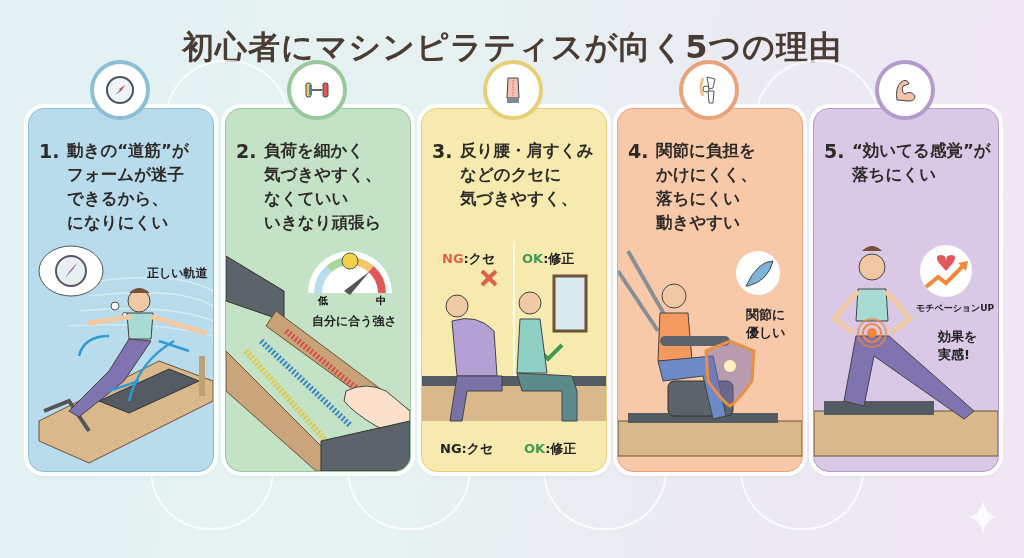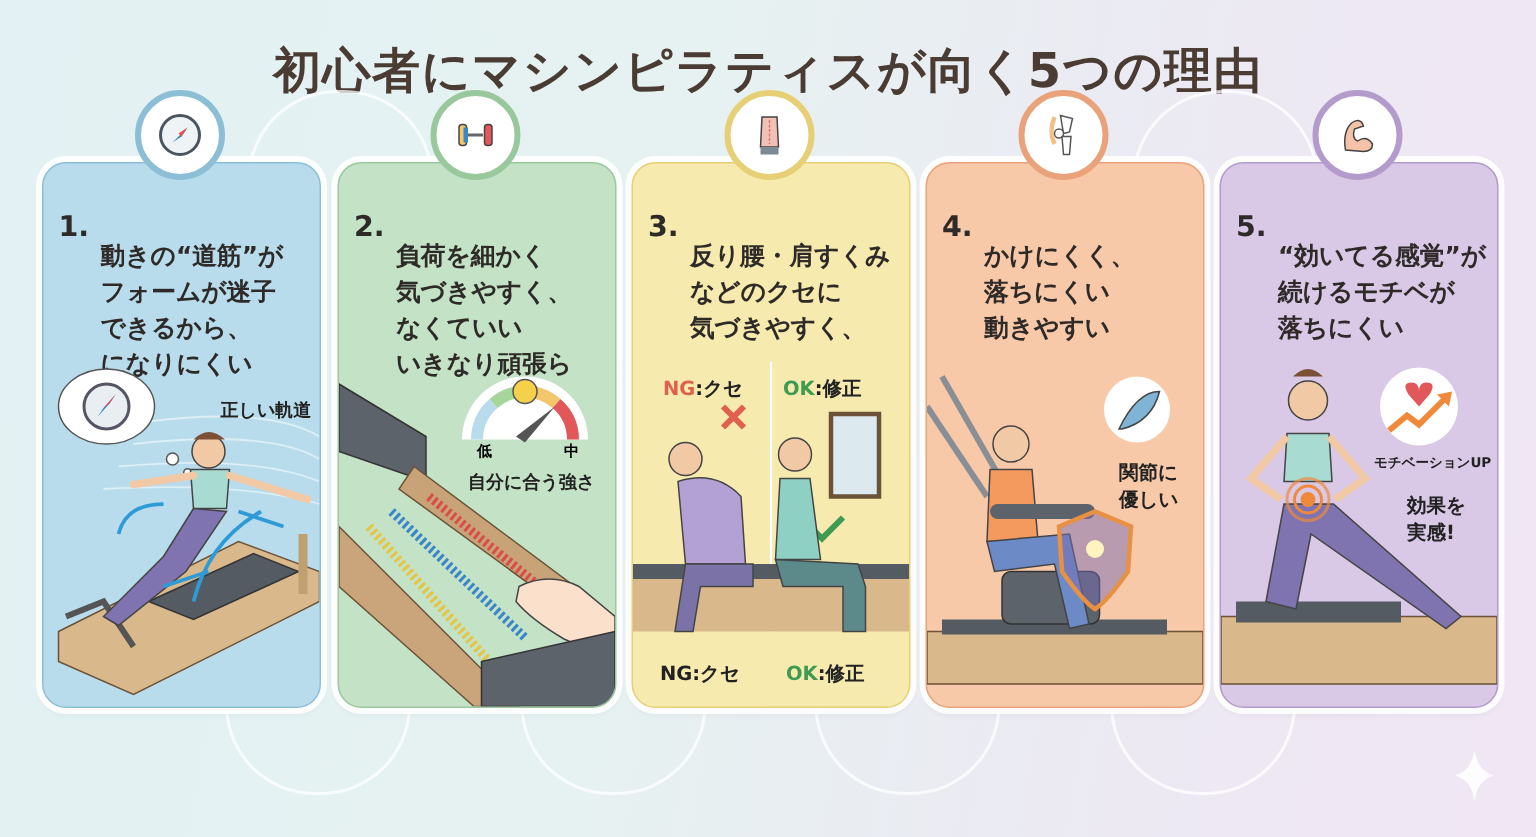--- a/index.html
+++ b/index.html
@@ -12,21 +12,21 @@
   .arc-top{width:120px;height:60px;border-bottom:none;border-radius:60px 60px 0 0;top:60px;}
   .arc-bot{width:120px;height:60px;border-top:none;border-radius:0 0 60px 60px;top:468px;}
   .card{position:absolute;top:108px;width:184px;height:362px;border-radius:16px;
     box-shadow:0 0 0 4px rgba(255,255,255,0.9),0 3px 6px rgba(0,0,0,0.08);overflow:hidden;}
   .badge{position:absolute;top:-24px;left:50%;margin-left:-30px;width:52px;height:52px;border-radius:50%;
     background:#fff;border:4px solid;display:flex;align-items:center;justify-content:center;z-index:3;}
   .badge-wrap{position:absolute;top:84px;width:184px;height:30px;z-index:3;}
   .card-head{position:absolute;left:10px;top:30px;width:170px;font-size:16.5px;font-weight:bold;
     color:#2e2a28;line-height:24px;}
   .card-head .num{position:absolute;left:0;top:0;font-size:19px;}
-  .card-head .lines{margin-left:28px;margin-top:20px;}
+  .card-head .lines{margin-left:28px;}
   .card-head .lines div{white-space:nowrap;}
   .illus{position:absolute;left:0;top:132px;width:184px;height:230px;}
   .sparkle{position:absolute;left:970px;top:500px;width:26px;height:34px;}
 </style>
 </head>
 <body>
 
 <div class="title">初心者にマシンピラティスが向く5つの理由</div>
 
 <div class="arc-top" style="left:165px"></div>
@@ -179,20 +179,21 @@
         <line x1="16" y1="6" x2="16" y2="22" stroke="#d77" stroke-dasharray="2 1"></line>
         <rect x="10" y="24" width="12" height="5" fill="#7b8a94"></rect>
       </svg>
 </div>
   </div>
 
 <div class="card" style="left:617px;background:#f8c9a8;border:1px solid #e9a27a">
   <div class="card-head">
     <span class="num">4.</span>
     <div class="lines">
+      <div>関節に負担を</div>
       <div>かけにくく、</div>
       <div>落ちにくい</div>
       <div>動きやすい</div>
     </div>
   </div>
   <svg class="illus" viewBox="0 0 184 230">
     <line x1="10" y1="10" x2="50" y2="80" stroke="#8a8f95" stroke-width="4"></line>
     <line x1="0" y1="30" x2="40" y2="90" stroke="#8a8f95" stroke-width="4"></line>
     <path d="M0 180 L184 180 L184 215 L0 215 Z" fill="#d9b98b" stroke="#6b5239"></path>
     <rect x="10" y="172" width="150" height="10" fill="#555b62"></rect>
@@ -220,21 +221,20 @@
         <path d="M10 4 Q6 14 10 22" stroke="#f4c08a" stroke-width="3" fill="none"></path>
       </svg>
 </div>
   </div>
 
 <div class="card" style="left:813px;background:#d9c8e6;border:1px solid #b39ccb">
   <div class="card-head">
     <span class="num">5.</span>
     <div class="lines">
       <div>“効いてる感覚”が</div>
-      <div>続けるモチベが</div>
       <div>落ちにくい</div>
     </div>
   </div>
   <svg class="illus" viewBox="0 0 184 230">
     <path d="M0 170 L184 170 L184 215 L0 215 Z" fill="#d9b98b" stroke="#6b5239"></path>
     <rect x="10" y="160" width="110" height="14" fill="#555b62"></rect>
     <circle cx="58" cy="26" r="13" fill="#f1c9a5" stroke="#444"></circle>
     <path d="M48 10 Q58 0 68 10" fill="#7a5136"></path>
     <path d="M44 48 L72 48 L74 80 L42 80 Z" fill="#a8dbd2" stroke="#444"></path>
     <path d="M44 50 L20 78 L40 92" stroke="#f1c9a5" stroke-width="5" fill="none"></path>

